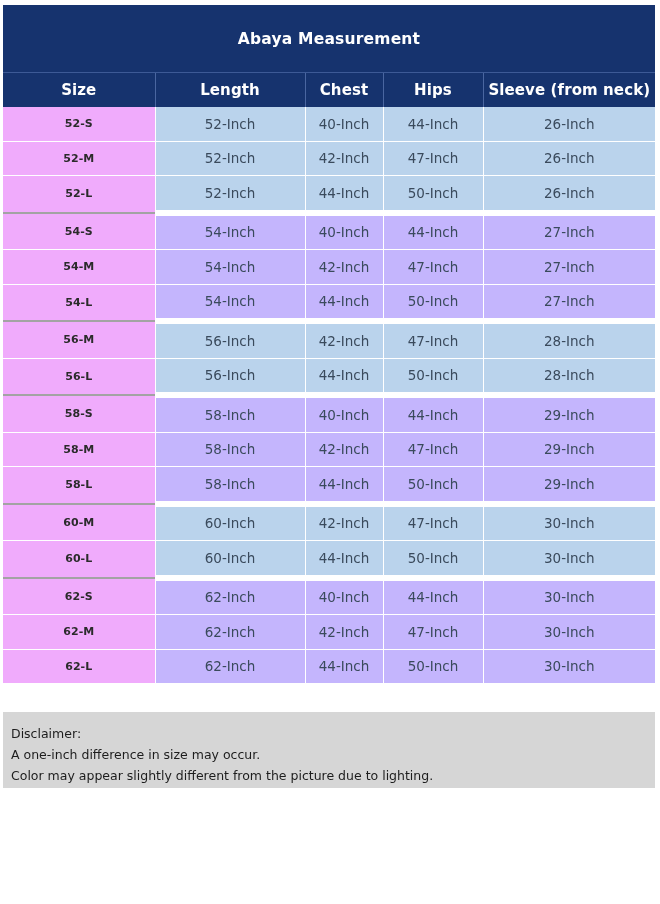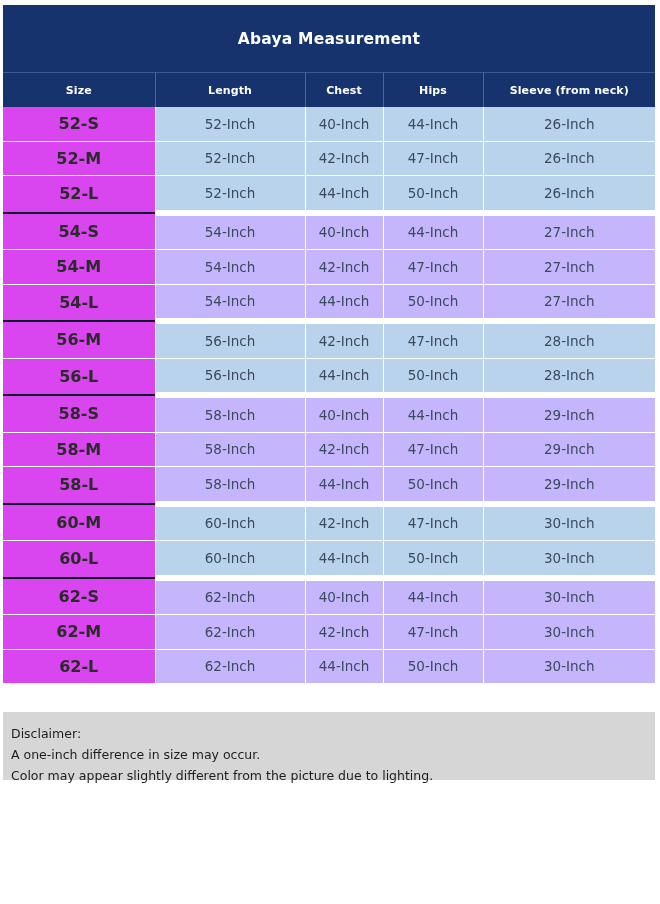--- a/index.html
+++ b/index.html
@@ -47,61 +47,61 @@
     height: 35px;
     padding: 16px;
     letter-spacing: 0.2px;
     border-bottom: 1px solid #3d5a96;
   }
 
   
   tr.header-row th {
     background: #16336E;
     color: #ffffff;
-    font-size: 11px;
+    font-size: 15px;
     font-weight: bold;
     text-align: center;
     height: 34px;
     padding: 0 2px;
     border-left: 1px solid #4a66a0;
     letter-spacing: 0.1px;
   }
   tr.header-row th:first-child { border-left: none; }
 
   
   tr.data-row td {
     height: 33.5px;
     padding: 0;
     text-align: center;
     font-size: 13.5px;
     color: #3A4A5C;
     border-bottom: 1px solid #ffffff;
     border-left: 1px solid #ffffff;
   }
   tr.data-row td.size-cell {
-    background: #d946ef;
+    background: #f0abfc;
     color: #2b2b2b;
     font-weight: bold;
-    font-size: 16px;
+    font-size: 11px;
     border-left: none;
   }
   tr.data-row.fill-blue td.val-cell  { background: #BAD3EC; }
   tr.data-row.fill-green td.val-cell { background: #c4b5fd; }
 
   
   tr.data-row.group-end td.val-cell { border-bottom: 6px solid #ffffff; }
-  tr.data-row.group-end td.size-cell { border-bottom: 2px solid #0f172a; }
+  tr.data-row.group-end td.size-cell { border-bottom: 2px solid #a3a3a3; }
 
   
   #disclaimer {
     position: absolute;
     left: 3px;
     top: 712px;
     width: 652px;
-    height: 68px;
+    height: 76px;
     background: #D6D6D6;
     box-sizing: border-box;
     padding: 11px 0 0 8px;
   }
   #disclaimer .line {
     font-size: 12.5px;
     color: #1d1d1d;
     line-height: 21px;
     white-space: nowrap;
   }

